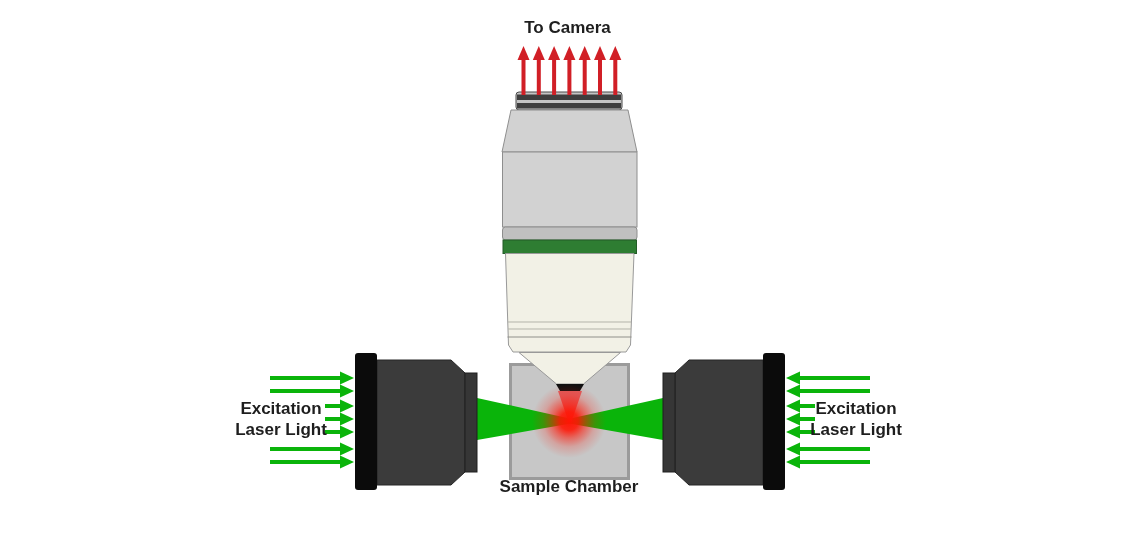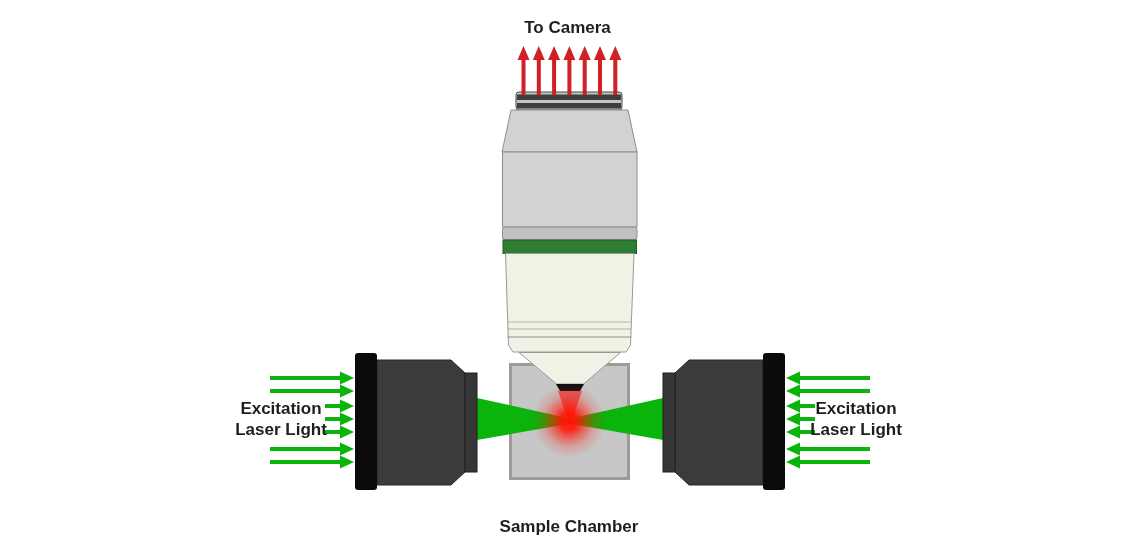--- a/index.html
+++ b/index.html
@@ -141,14 +141,14 @@
   <div class="lbl" style="left:206px;top:398px;width:150px;">
     <div>Excitation</div>
     <div>Laser Light</div>
   </div>
 
   <div class="lbl" style="left:781px;top:398px;width:150px;">
     <div>Excitation</div>
     <div>Laser Light</div>
   </div>
 
-  <div class="lbl" style="left:489px;top:516px;width:160px;">Sample Chamber</div>
+  <div class="lbl" style="left:489px;top:476px;width:160px;">Sample Chamber</div>
 </div>
 
 </body></html>

